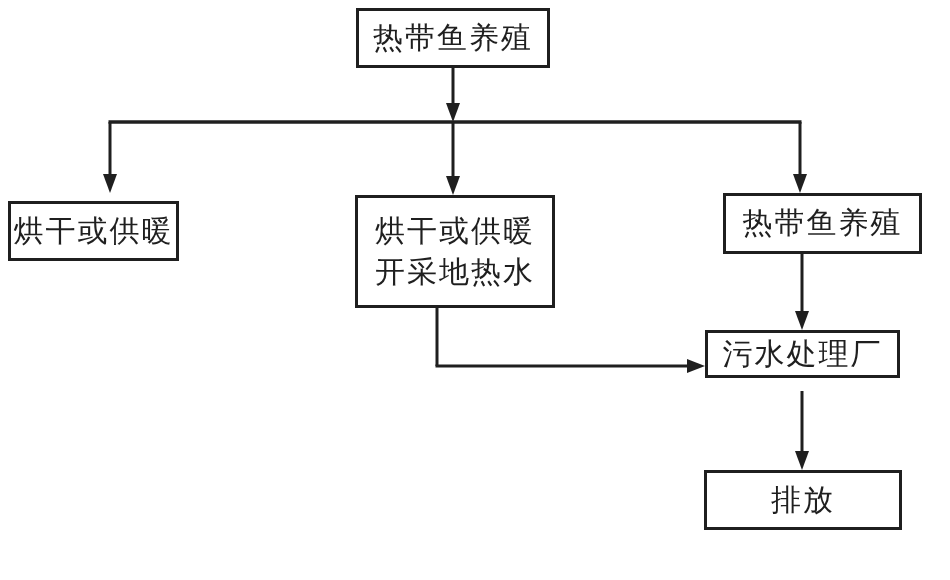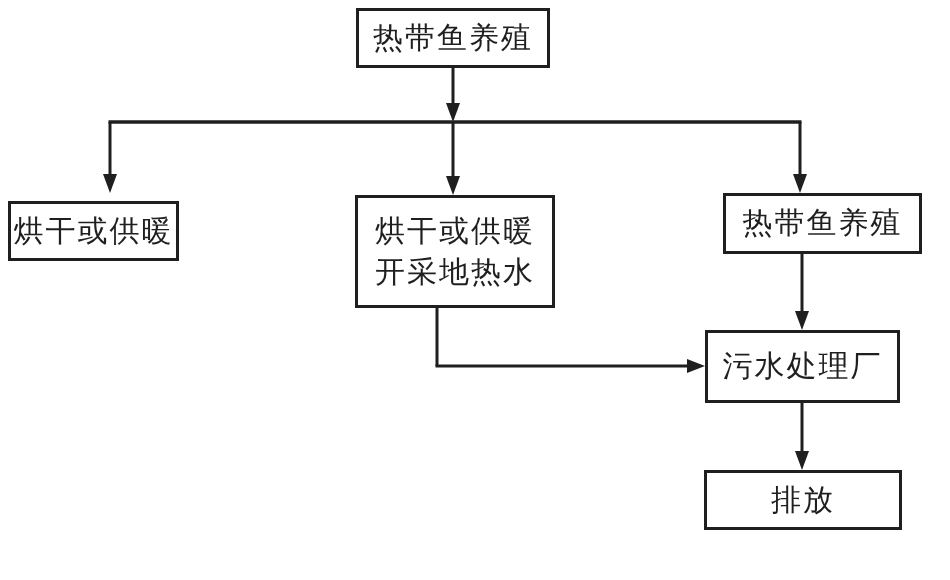--- a/index.html
+++ b/index.html
@@ -37,21 +37,21 @@
     font-size: 30px;
     letter-spacing: 2px;
     line-height: 1.34;
     white-space: nowrap;
   }
   .node span { display: block; }
   .node--source    { left: 356px; top: 8px;   width: 194px; height: 60px; }
   .node--drying    { left: 8px;   top: 201px; width: 171px; height: 60px; }
   .node--spa       { left: 355px; top: 195px; width: 200px; height: 113px; }
   .node--fish      { left: 703px; top: 193px; width: 199px; height: 61px; margin-left: 20px; }
-  .node--sewage    { left: 705px; top: 330px; width: 195px; height: 73px; }
+  .node--sewage    { left: 705px; top: 330px; width: 195px; height: 48px; }
   .node--discharge { left: 704px; top: 470px; width: 198px; height: 60px; }
 </style>
 </head>
 <body>
 
 <div class="stage">
 
   <svg class="connectors" viewBox="0 0 950 580" xmlns="http://www.w3.org/2000/svg" aria-hidden="true">
     <g stroke="#1f1f1f" stroke-width="3" fill="none">
 

